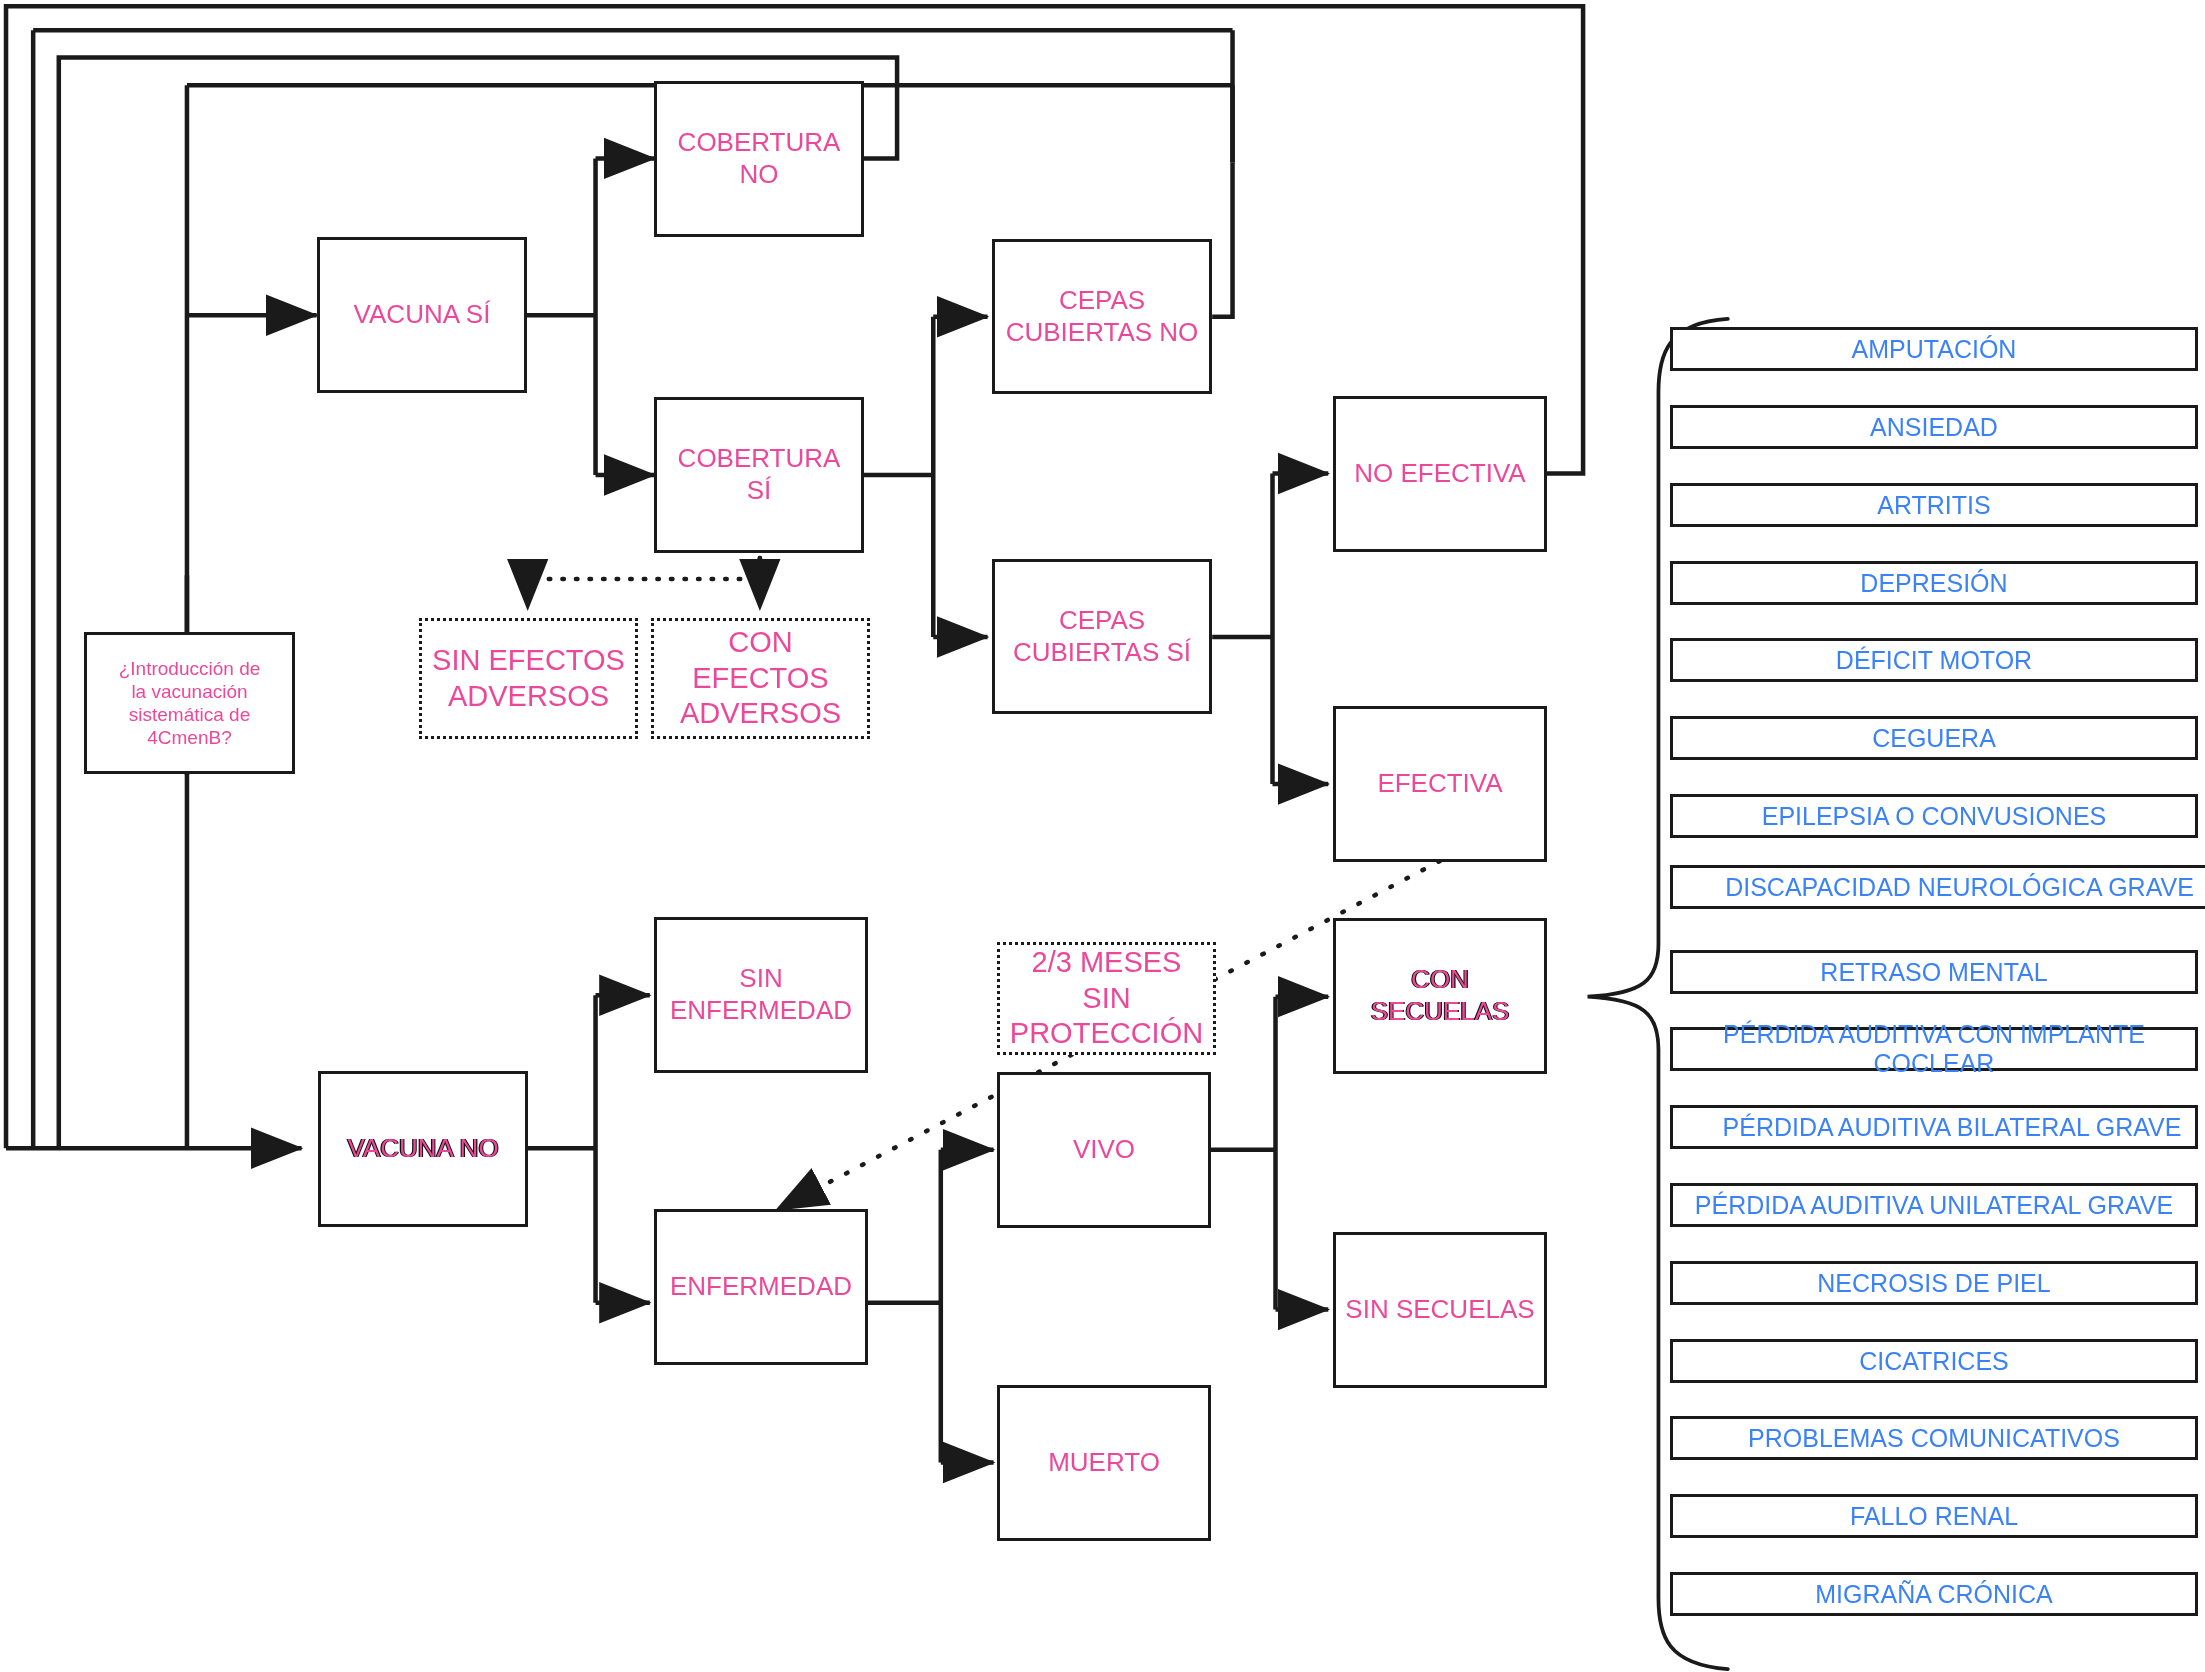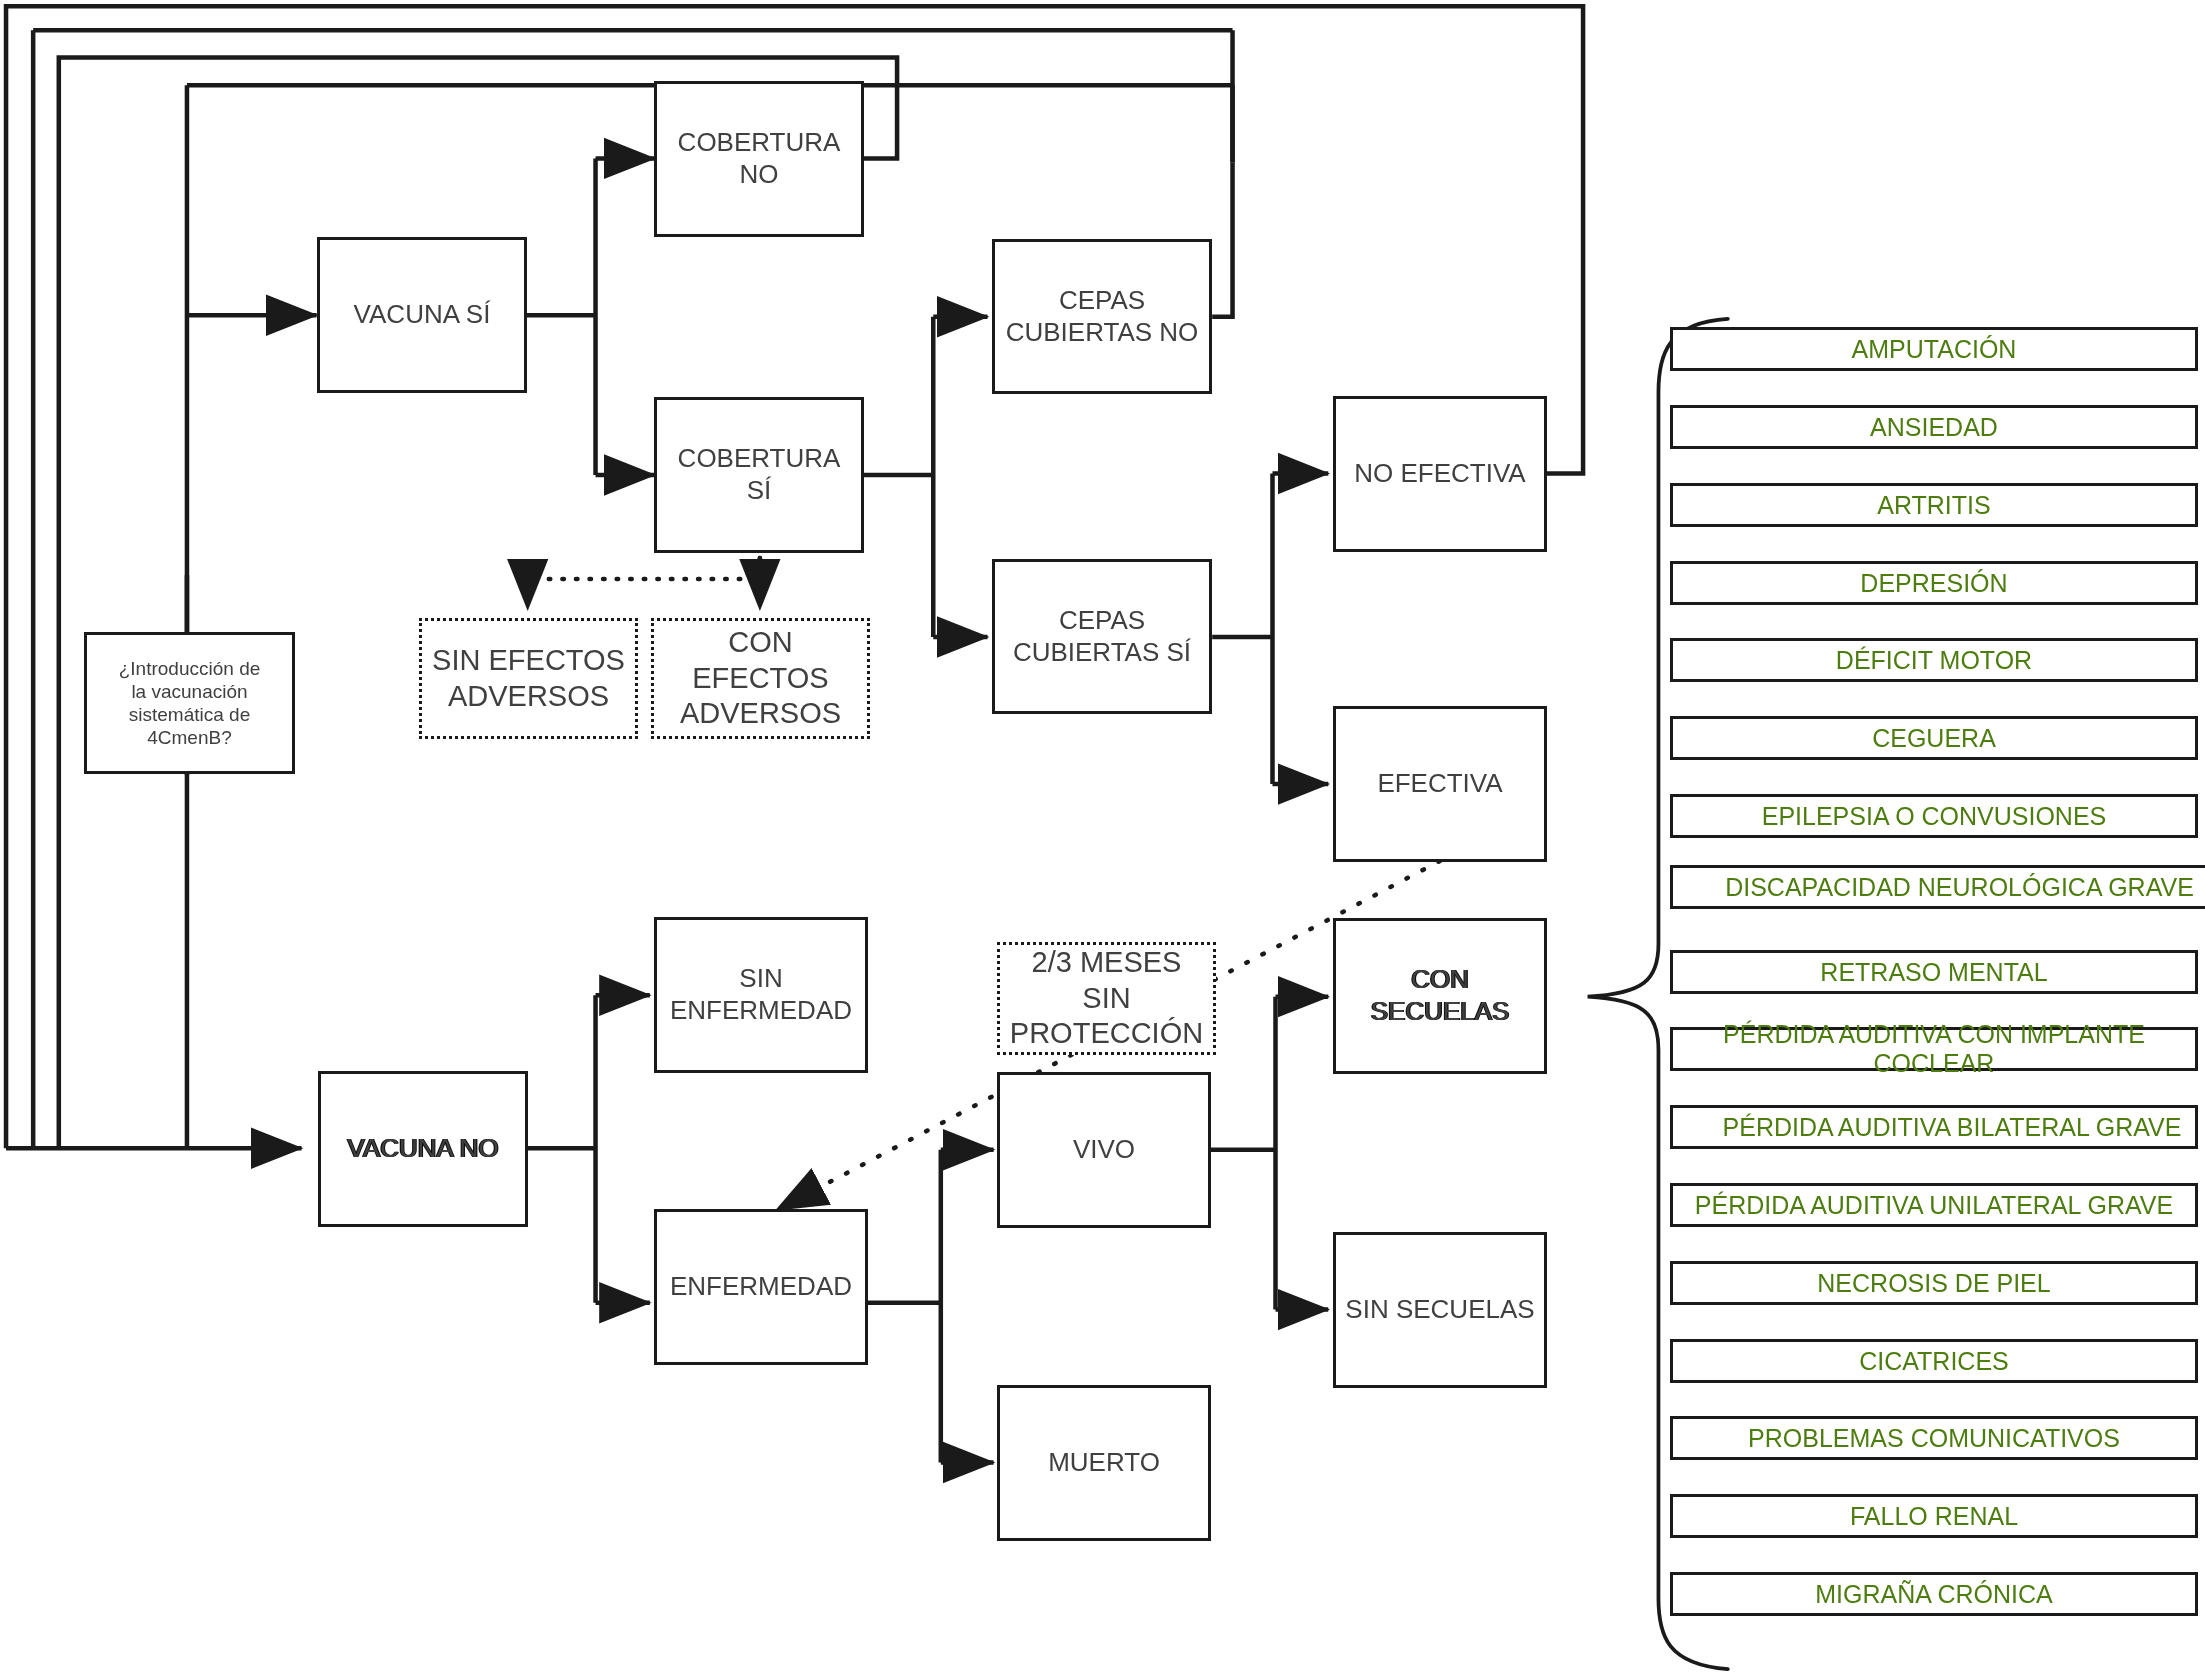--- a/index.html
+++ b/index.html
@@ -2,26 +2,26 @@
 <html style="font-size:12px"><head>
 <meta charset="utf-8">
 <title>Árbol de decisión 4CMenB</title>
 <style>
   html,body{margin:0;padding:0;background:#ffffff;}
   body{font-family:"Liberation Sans",sans-serif;}
   #stage{position:relative;width:2205px;height:1673px;background:#ffffff;overflow:hidden;}
   svg.layer{position:absolute;left:0;top:0;width:2205px;height:1673px;}
   .nodebox{position:absolute;box-sizing:border-box;border:3px solid #1a1a1a;background:#ffffff;
            display:flex;align-items:center;justify-content:center;text-align:center;
-           font-family:"Liberation Sans",sans-serif;color:#404040;line-height:1.22;}
+           font-family:"Liberation Sans",sans-serif;color:#ec4899;line-height:1.22;}
   .nodebox.dotted{border:3px dotted #1a1a1a;}
   .nodebox span{display:block;padding:0 6px;white-space:pre-line;}
   .seq{position:absolute;box-sizing:border-box;border:3px solid #1a1a1a;background:#ffffff;
        display:flex;align-items:center;justify-content:center;text-align:center;
-       font-family:"Liberation Sans",sans-serif;font-size:25px;color:#4d7c0f;}
+       font-family:"Liberation Sans",sans-serif;font-size:25px;color:#3b82f6;}
   .root{font-size:19px;}
   .lbl{font-size:26px;}
   .lbl-sm{font-size:29px;}
   .dbl{text-shadow:1.1px 0 0 #111, -1.1px 0 0 #111;}
 </style>
 </head>
 <body>
 
 <div id="stage">
 

